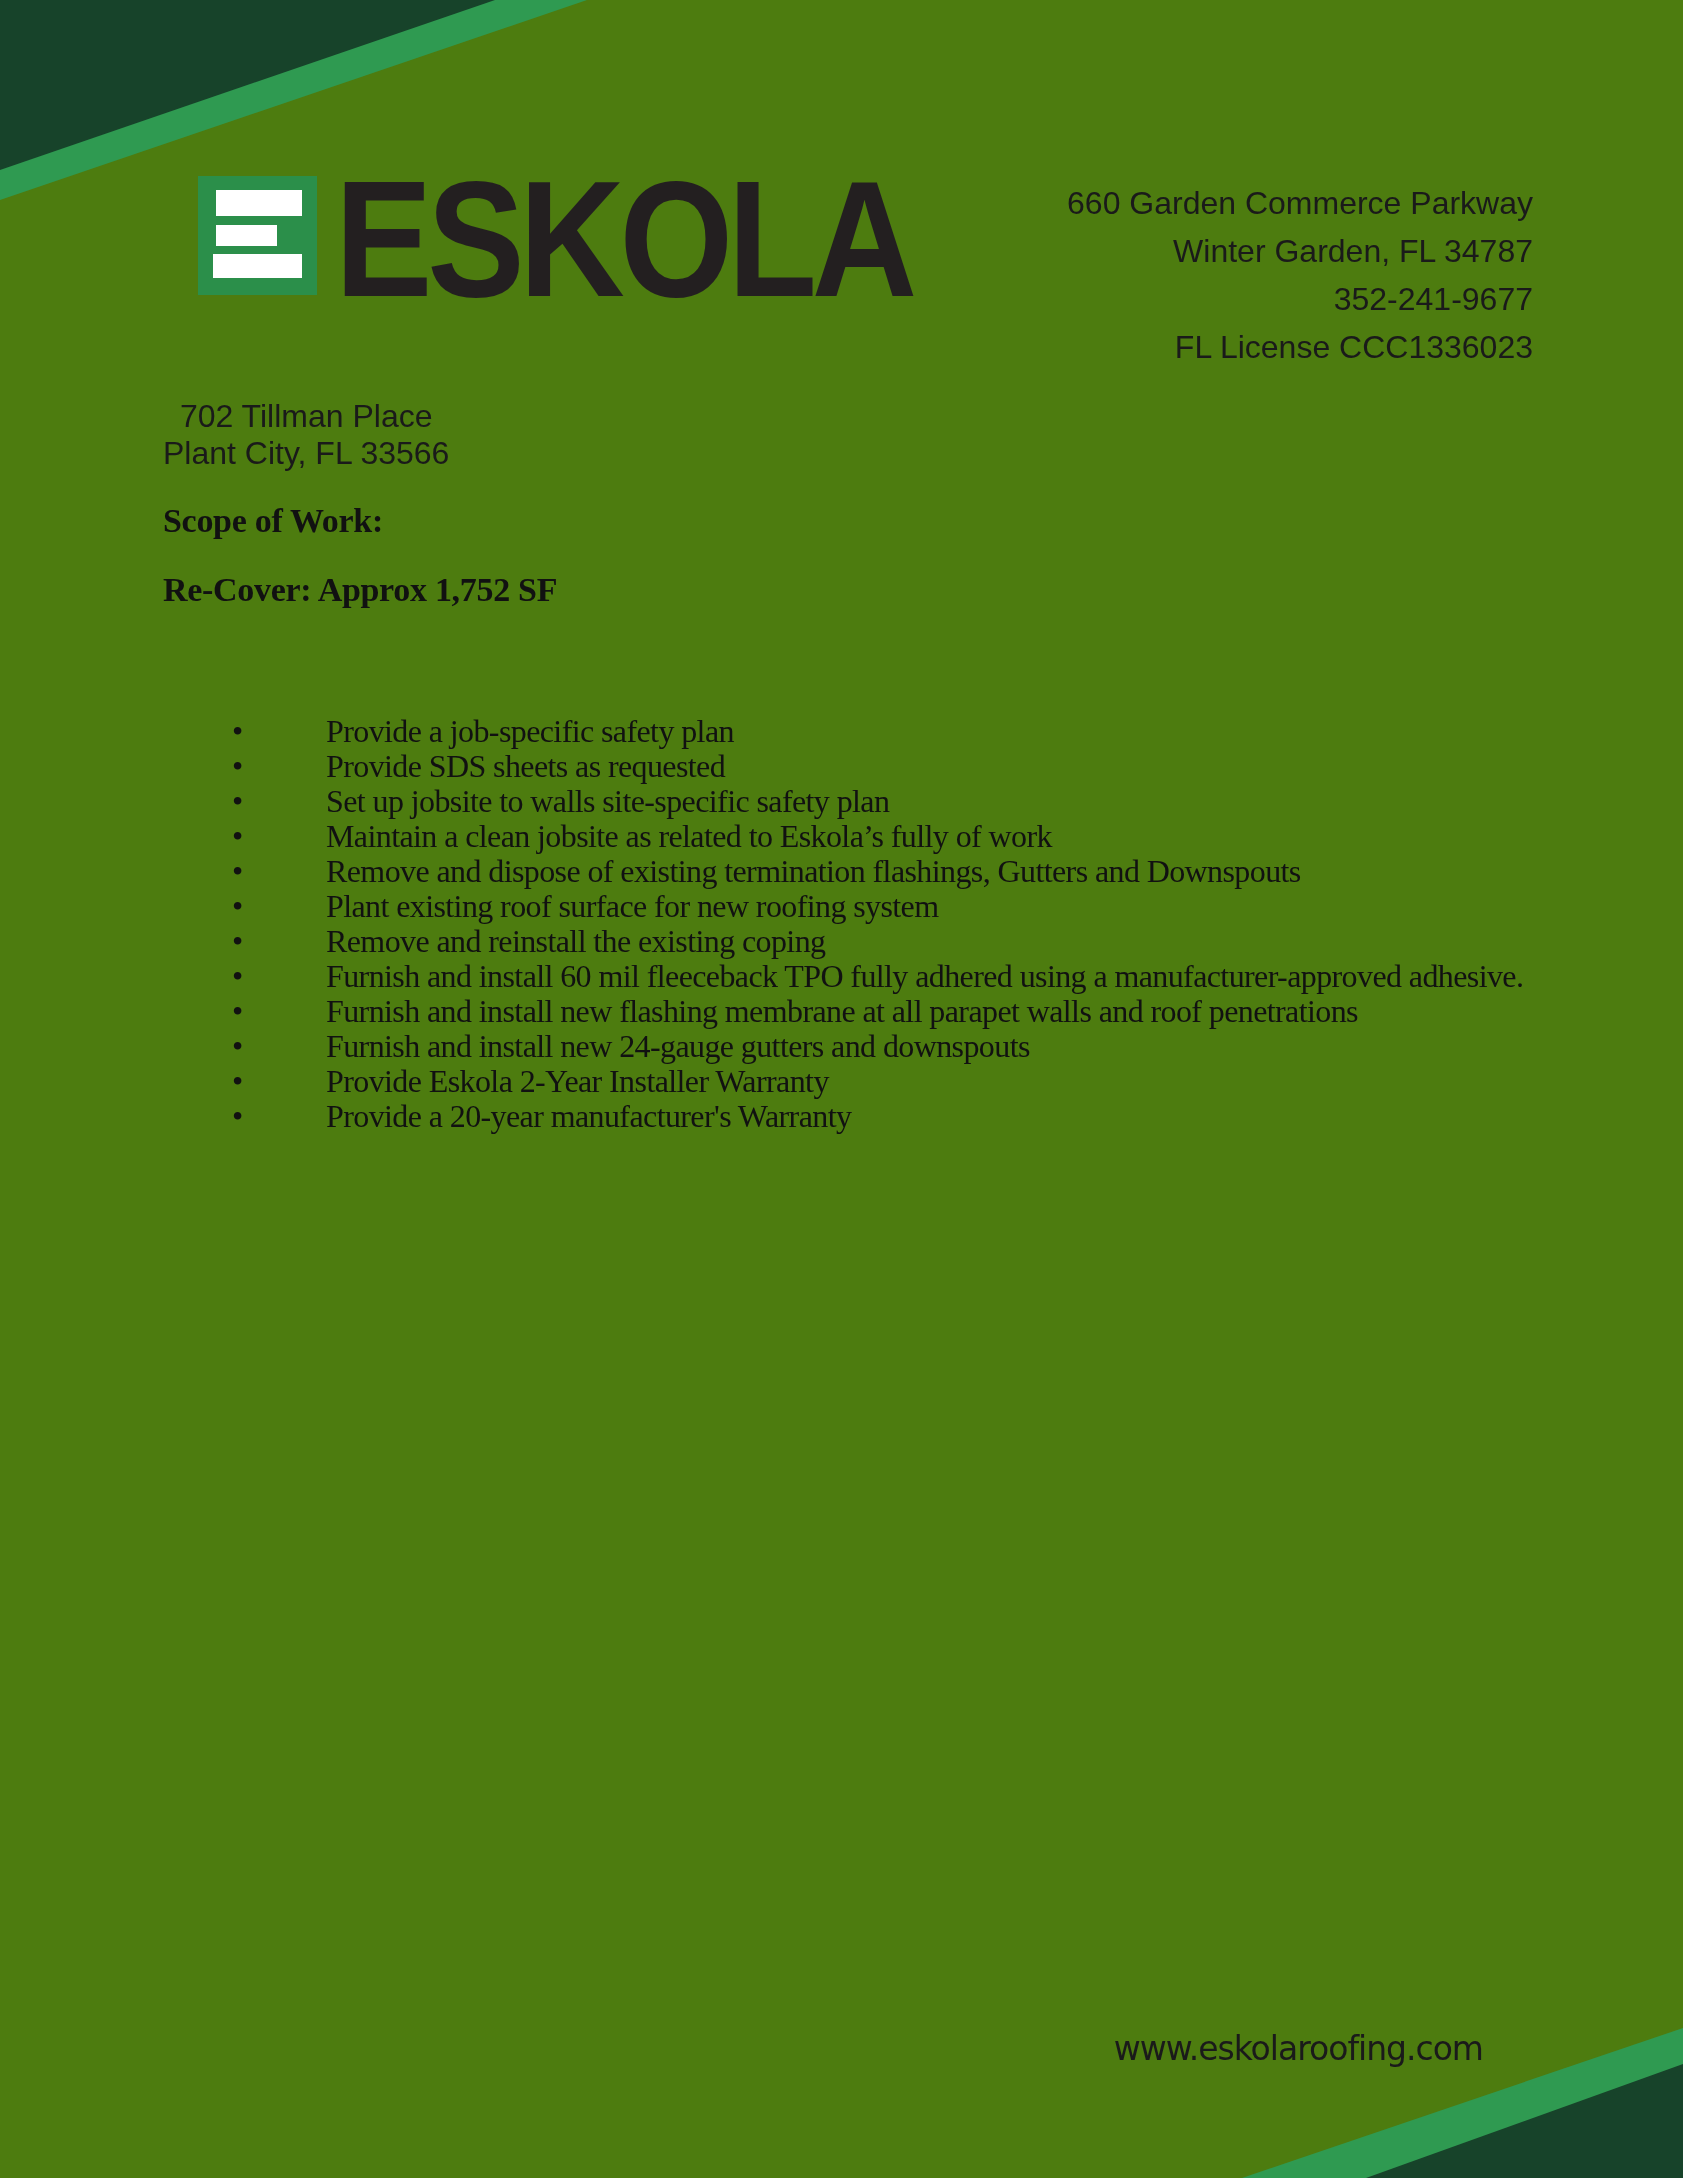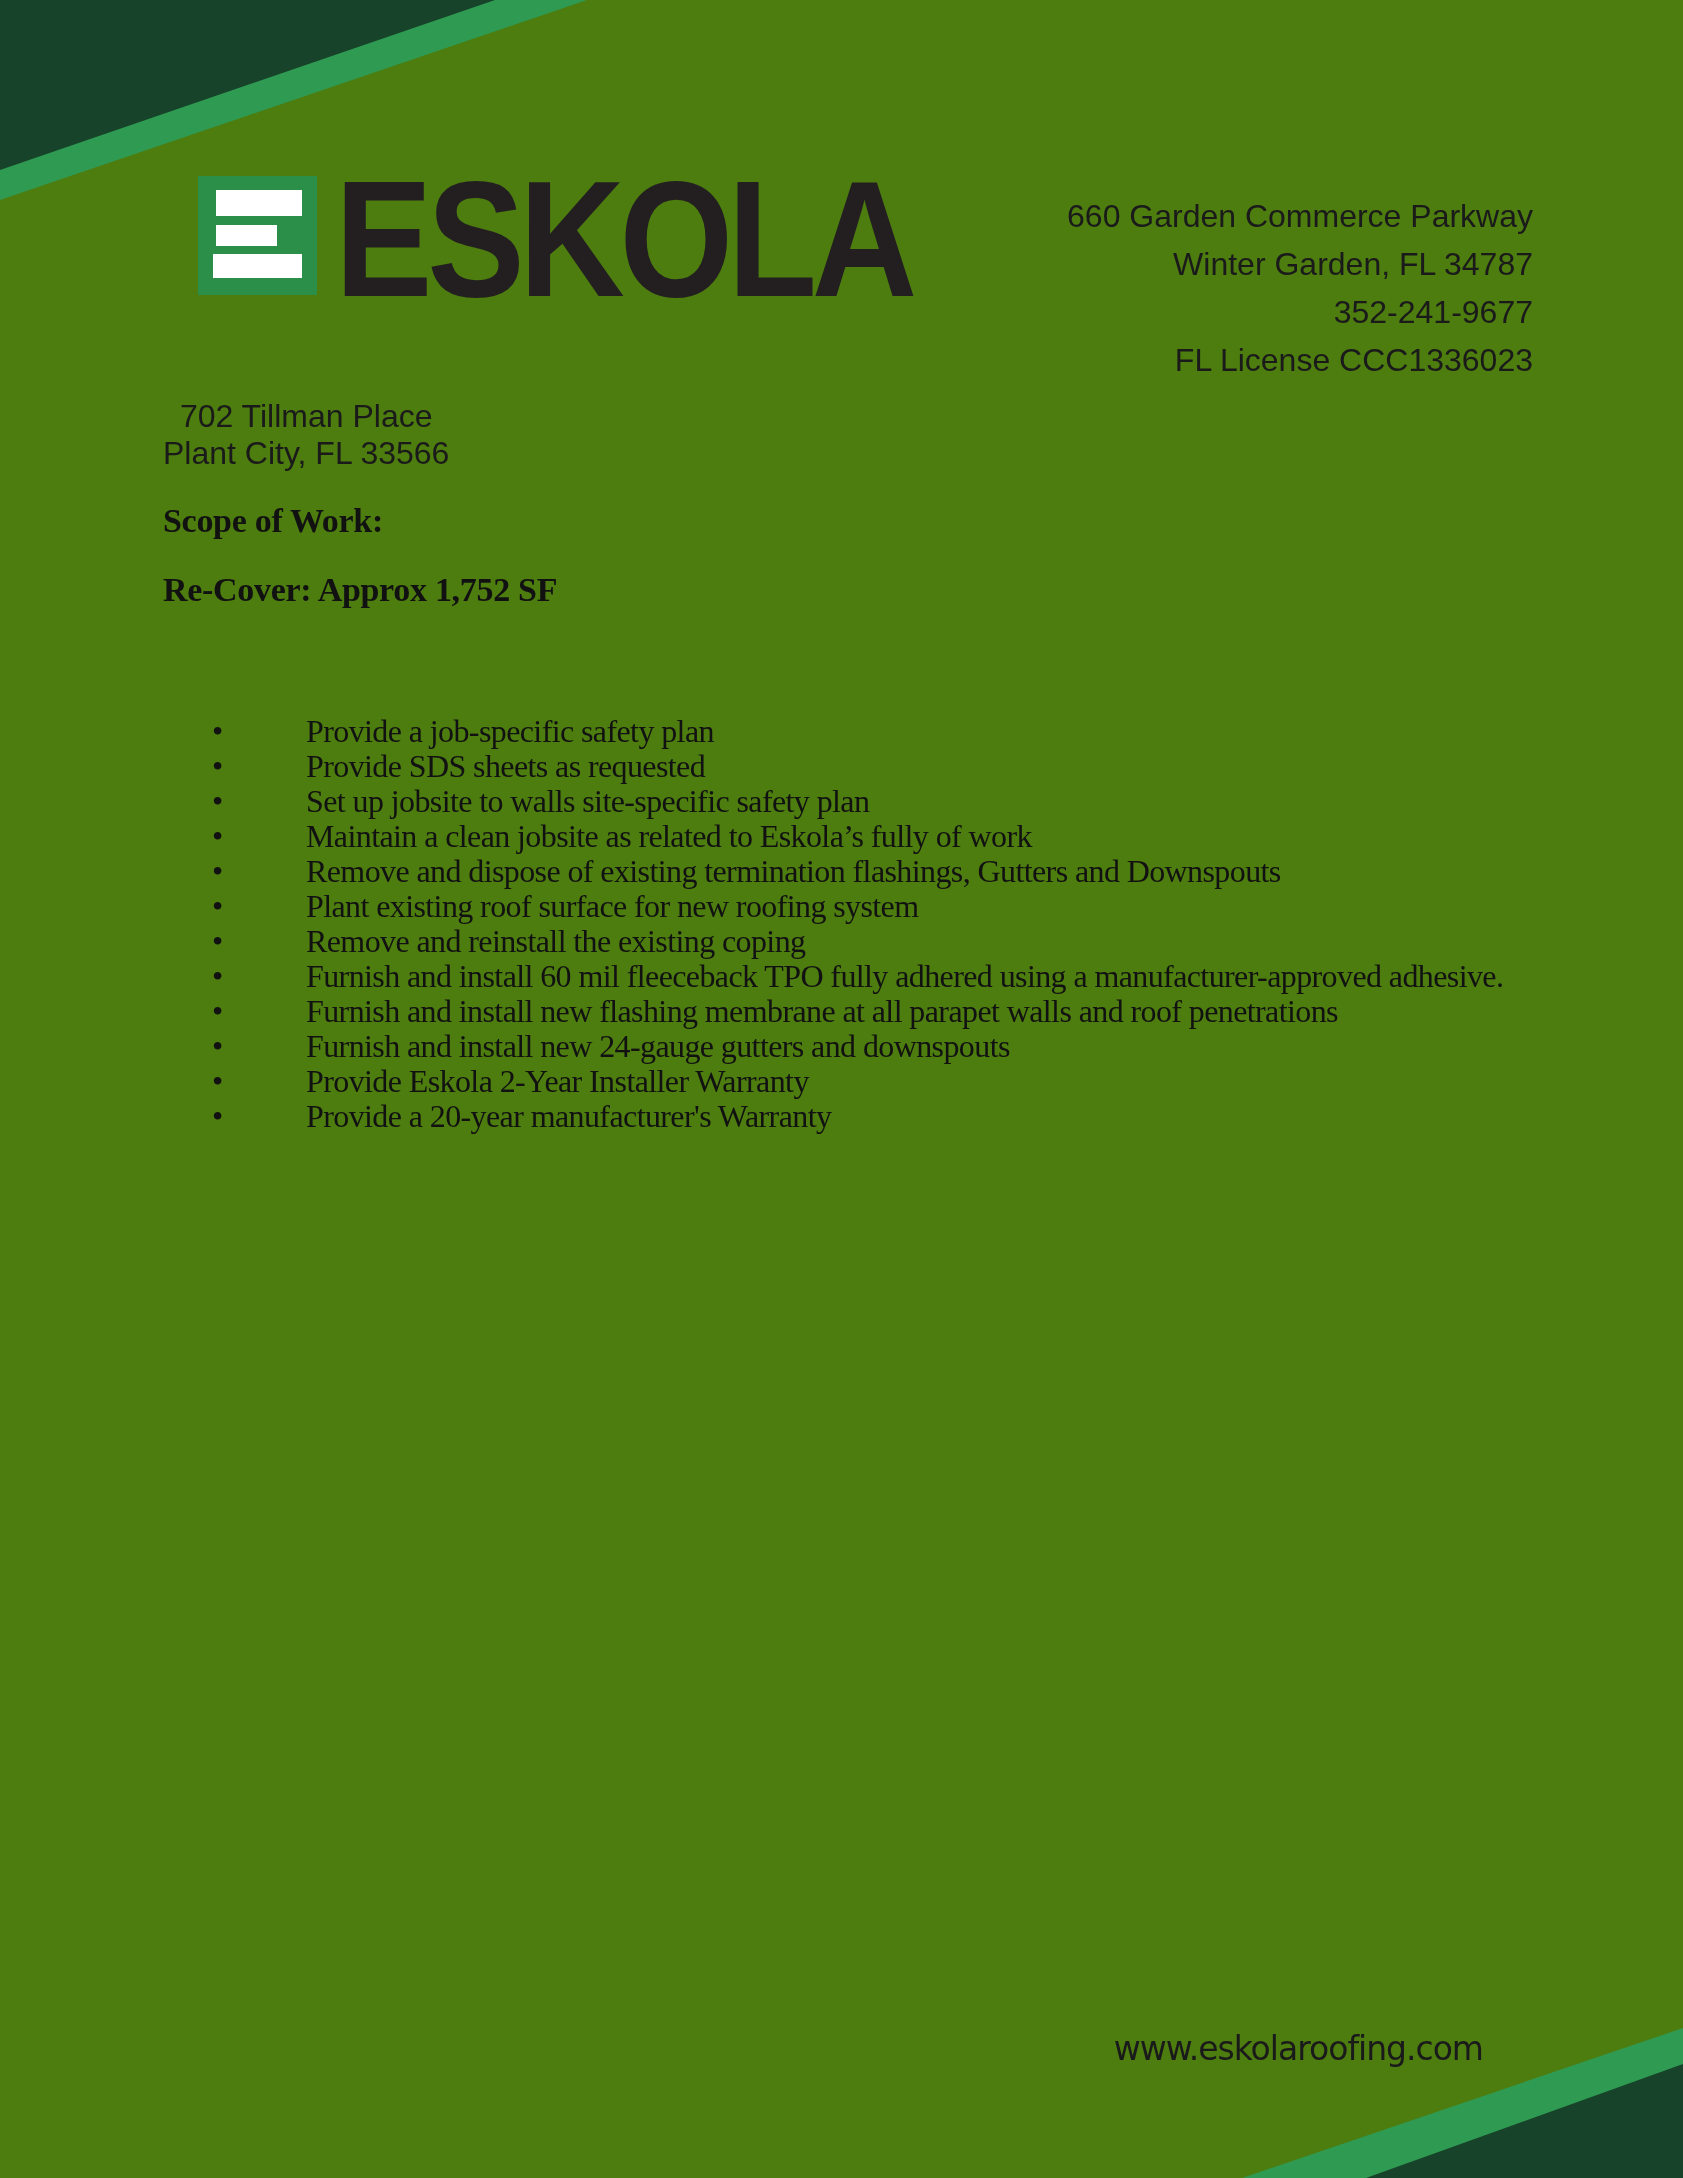--- a/index.html
+++ b/index.html
@@ -23,33 +23,33 @@
   .logo-icon .bar{position:absolute;background:#ffffff;}
   .bar-top{left:18px;top:14px;width:86px;height:26px;}
   .bar-mid{left:18px;top:49px;width:61px;height:21px;}
   .bar-bot{left:15px;top:78px;width:89px;height:24px;}
   .wordmark{position:absolute;left:335px;top:173px;
     font-family:"Liberation Sans",sans-serif;font-weight:bold;
     font-size:166px;line-height:131px;letter-spacing:-6px;
     color:var(--ink,#231f20);transform:scaleX(0.88);transform-origin:0 0;
     white-space:nowrap;}
   
-  .addr{position:absolute;right:150px;top:192px;text-align:right;
+  .addr{position:absolute;right:150px;top:179px;text-align:right;
     font-size:32px;line-height:48px;color:#1a1a1a;margin-left:48px;}
   
   .recipient{position:absolute;left:163px;top:398px;
     font-size:32px;line-height:37px;color:#1a1a1a;text-align:center;}
   .serif{font-family:"Liberation Serif",serif;color:#111111;}
   .h-scope{position:absolute;left:163px;top:501px;
     font-size:34px;line-height:40px;font-weight:bold;letter-spacing:-0.3px;}
   .h-recover{position:absolute;left:163px;top:570px;
     font-size:34px;line-height:40px;font-weight:bold;letter-spacing:-0.3px;}
   .intro{position:absolute;left:163px;top:638px;
     font-size:34px;line-height:40px;letter-spacing:-0.3px;}
-  ul.bullets{position:absolute;left:212px;top:714px;margin:0;padding:0;
+  ul.bullets{position:absolute;left:232px;top:714px;margin:0;padding:0;
     list-style:none;}
   ul.bullets li{position:relative;padding-left:94px;
     font-size:32px;line-height:35px;letter-spacing:-0.6px;
     white-space:nowrap;}
   ul.bullets li::before{content:"\2022";position:absolute;left:0;top:0;}
   .closing{position:absolute;left:163px;top:1214px;width:1371px;
     font-size:32px;line-height:35px;letter-spacing:-1px;}
   
   .website{position:absolute;right:200px;top:2029px;
     font-family:"DejaVu Sans",sans-serif;font-size:33px;line-height:40px;

